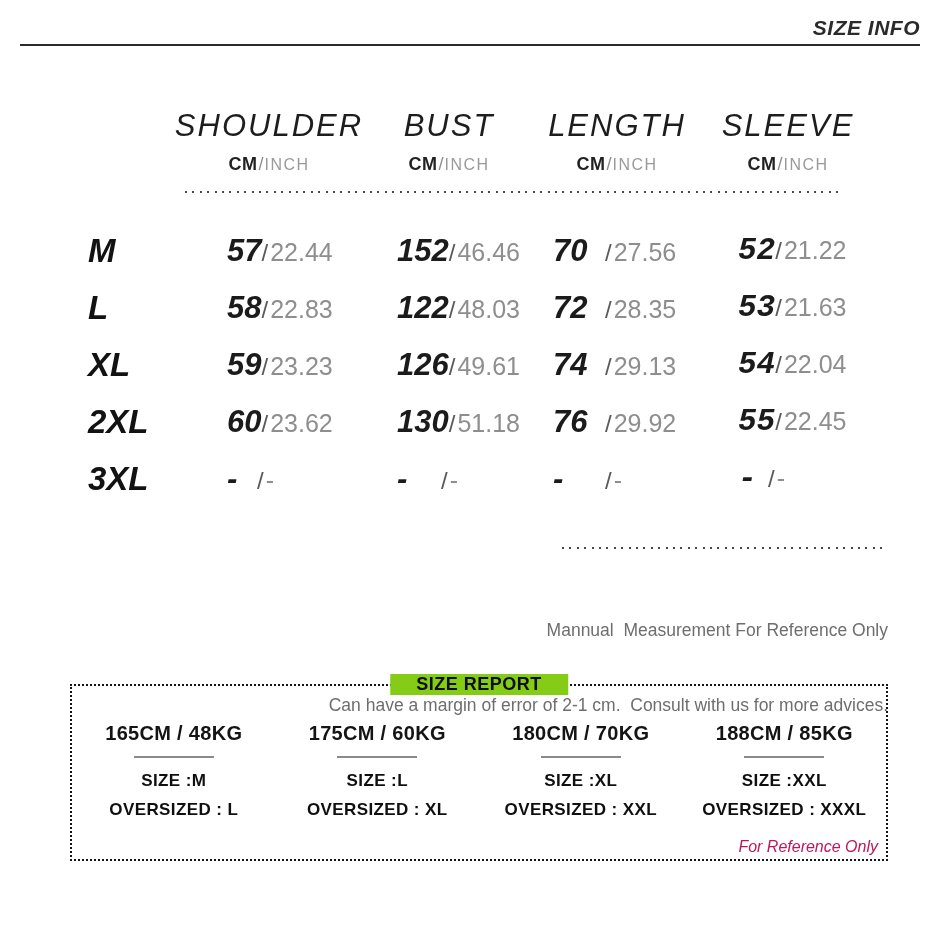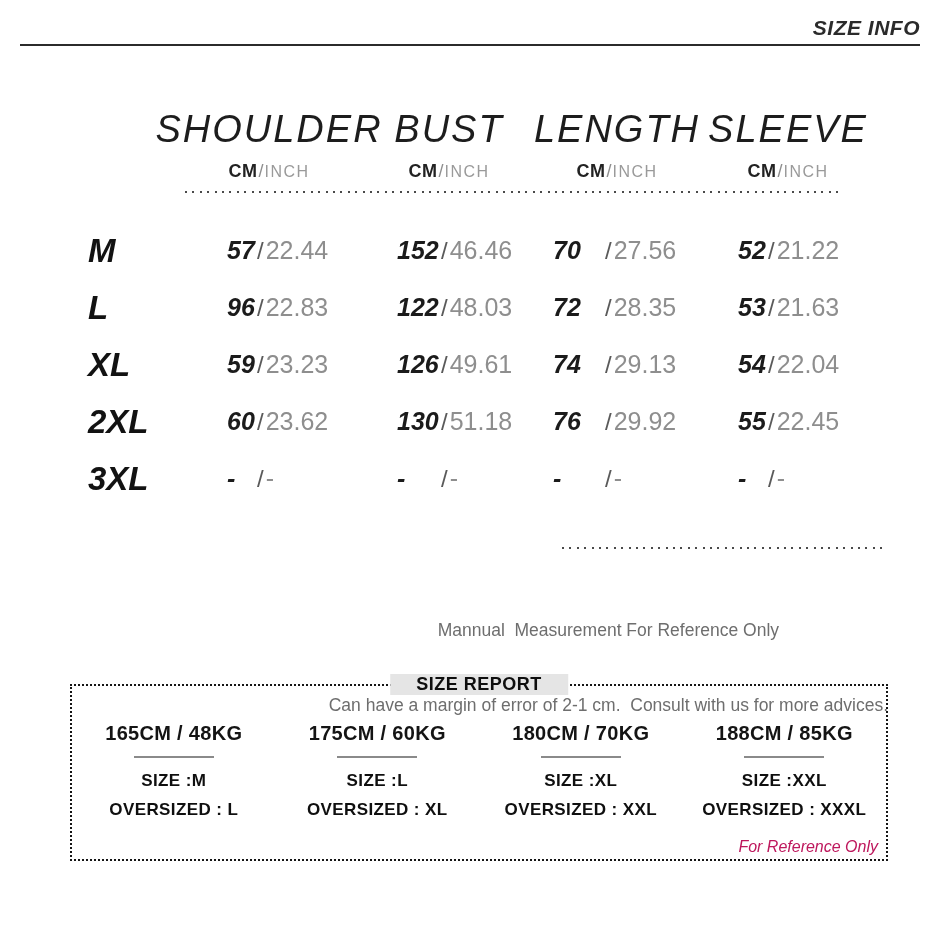--- a/index.html
+++ b/index.html
@@ -7,54 +7,54 @@
     font-family:"Liberation Sans", sans-serif; color:#1e1e1e; }
   .stage { position:relative; width:950px; height:950px; background:#fff; }
 
   
   .size-info-title { position:absolute; top:16px; right:30px;
     font-style:italic; font-weight:bold; font-size:21px; letter-spacing:.5px; color:#2b2b2b; }
   .top-rule { position:absolute; top:44px; left:20px; width:900px; height:2px; background:#2b2b2b; }
 
   
   .col-head { position:absolute; top:108px; transform:translateX(-50%); text-align:center; }
-  .col-title { font-style:italic; font-size:38px; letter-spacing:2px; color:#1d1d1d; font-weight:500; }
+  .col-title { font-style:italic; font-size:31px; letter-spacing:2px; color:#1d1d1d; font-weight:500; }
   .col-unit { margin-top:10px; white-space:nowrap; }
   .u-cm   { font-weight:bold; font-size:18px; color:#222; letter-spacing:.5px; }
   .u-slash{ font-size:18px; color:#8f8f8f; font-weight:300; padding:0 1px; }
   .u-inch { font-size:16px; color:#9a9a9a; letter-spacing:1.5px;text-align:center; }
 
   .dotted { position:absolute; height:2px;
     background:repeating-linear-gradient(90deg,#4a4a4a 0 2px,transparent 2px 7.4px); }
   .dotted-1 { top:191px; left:185px; width:658px; }
   .dotted-2 { top:547px; left:562px; width:320px; }
 
   
   .t-body { position:absolute; top:222px; left:0; width:950px; }
   .t-row { display:grid; grid-template-columns:139px 170px 156px 185px 1fr;
     padding-left:88px; height:57px; align-items:center; }
   .cell { white-space:nowrap; }
   .size-label { font-weight:bold; font-style:italic; font-size:33px; color:#121212; }
-  .cm { display:inline-block; font-weight:bold; font-style:italic; font-size:25px; color:#1b1b1b; }
+  .cm { display:inline-block; font-weight:bold; font-style:italic; font-size:31px; color:#1b1b1b; }
   .c-shoulder .cm { min-width:30px; }
   .c-bust     .cm { min-width:44px; }
   .c-length   .cm { min-width:52px; }
-  .c-sleeve   .cm { min-width:30px; }
+  .c-sleeve   .cm { min-width:30px;font-family:Liberation Mono, monospace; }
   .slash { font-size:24px; color:#5a5a5a; font-weight:300; padding-right:2px; }
   .inch  { font-size:25px; color:#8e8e8e; font-weight:300; }
 
   
-  .notes { position:absolute; top:568px; right:62px; text-align:center;
+  .notes { position:absolute; top:568px; right:62px; text-align:right;
     color:#6e6e6e; font-size:17.5px; line-height:25px; white-space:pre; }
 
   
   .report-box { position:absolute; top:684px; left:70px; width:818px; height:177px;
     border:2px dotted #151515; }
   .report-title { position:absolute; top:-12px; left:50%; transform:translateX(-50%);
-    background:#e5e5e5; padding:0 26px; font-weight:bold; font-size:18px;
+    background:#84cc16; padding:0 26px; font-weight:bold; font-size:18px;
     letter-spacing:.5px; color:#0e0e0e; white-space:nowrap; }
   .report-grid { display:grid; grid-template-columns:repeat(4,1fr); margin-top:36px; }
   .report-entry { text-align:center; }
   .r-body { font-weight:bold; font-size:20px; letter-spacing:.3px; color:#141414; }
   .r-div { width:80px; height:2px; background:#8a8a8a; margin:11px auto 13px; }
   .r-size, .r-oversized { font-weight:bold; font-size:17px;
     letter-spacing:.4px; color:#0f0f0f; }
   .r-size { margin-bottom:9px; }
   .report-footnote { position:absolute; bottom:3px; right:8px;
     font-style:italic; font-size:16px; color:#be185d; }
@@ -91,21 +91,21 @@
     <div class="t-row">
       <div class="cell size-label">M</div>
       <div class="cell c-shoulder"><span class="cm">57</span><span class="slash">/</span><span class="inch">22.44</span></div>
       <div class="cell c-bust"><span class="cm">152</span><span class="slash">/</span><span class="inch">46.46</span></div>
       <div class="cell c-length"><span class="cm">70</span><span class="slash">/</span><span class="inch">27.56</span></div>
       <div class="cell c-sleeve"><span class="cm">52</span><span class="slash">/</span><span class="inch">21.22</span></div>
     </div>
 
     <div class="t-row">
       <div class="cell size-label">L</div>
-      <div class="cell c-shoulder"><span class="cm">96</span><span class="slash">/</span><span class="inch">22.83</span></div>
+      <div class="cell c-shoulder"><span class="cm">58</span><span class="slash">/</span><span class="inch">22.83</span></div>
       <div class="cell c-bust"><span class="cm">122</span><span class="slash">/</span><span class="inch">48.03</span></div>
       <div class="cell c-length"><span class="cm">72</span><span class="slash">/</span><span class="inch">28.35</span></div>
       <div class="cell c-sleeve"><span class="cm">53</span><span class="slash">/</span><span class="inch">21.63</span></div>
     </div>
 
     <div class="t-row">
       <div class="cell size-label">XL</div>
       <div class="cell c-shoulder"><span class="cm">59</span><span class="slash">/</span><span class="inch">23.23</span></div>
       <div class="cell c-bust"><span class="cm">126</span><span class="slash">/</span><span class="inch">49.61</span></div>
       <div class="cell c-length"><span class="cm">74</span><span class="slash">/</span><span class="inch">29.13</span></div>

